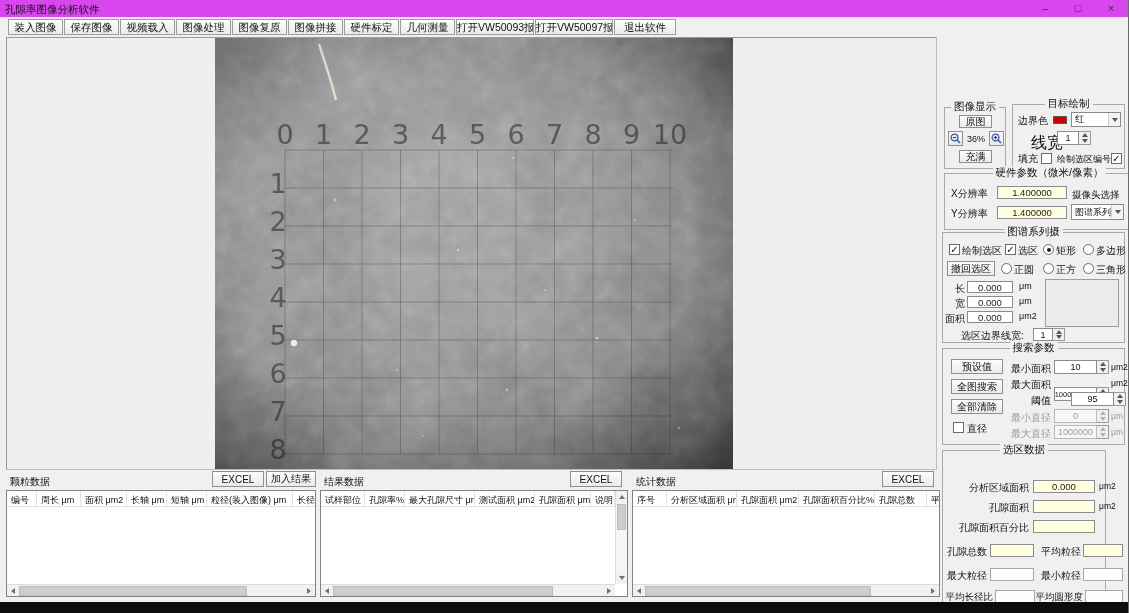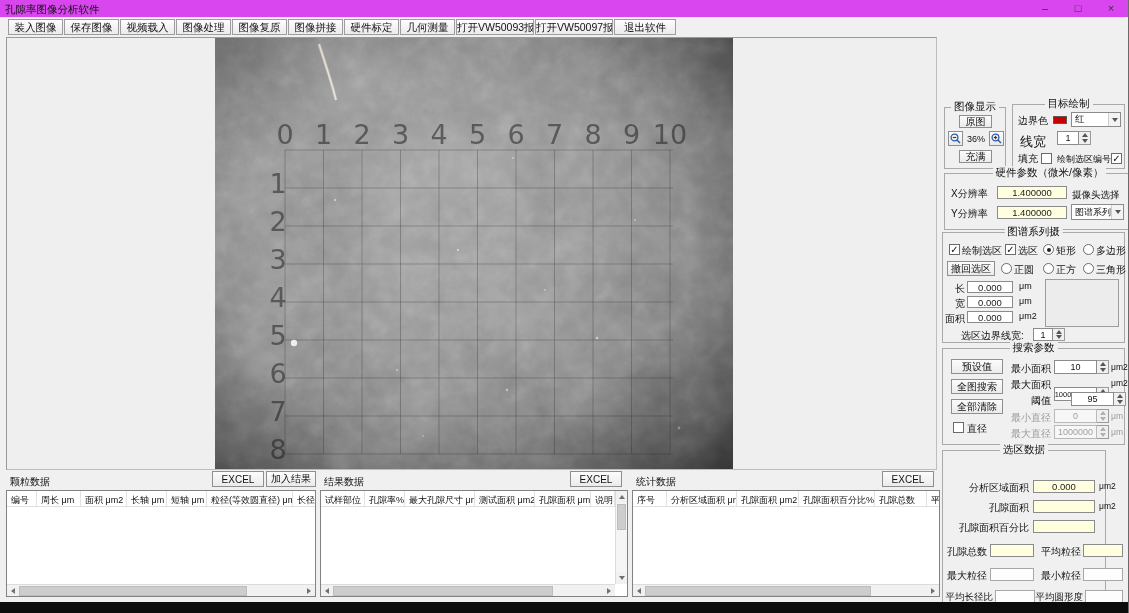--- a/index.html
+++ b/index.html
@@ -218,21 +218,21 @@
   <div class="g" style="left:1012px;top:104px;width:113px;height:65px">
     <span class="t">目标绘制</span>
     <span class="lbl" style="left:5px;top:9px;font-size:10px">边界色</span>
     <div class="swatch" style="left:40px;top:11px;width:14px;height:8px;background:#cc0000"></div>
     <div class="combo" style="left:58px;top:7px;width:50px;height:15px">
       <span class="cv">红</span>
       <span class="ca">
           <span class="td"></span>
         </span>
     </div>
-    <span class="lbl" style="left:7px;top:28px;font-size:13px">线宽</span>
+    <span class="lbl" style="left:18px;top:28px;font-size:16px">线宽</span>
     <div class="spin" style="left:44px;top:26px;height:14px">
       <div class="si" style="width:22px">1</div>
       <div class="sa">
           <div>
             <span class="tu"></span>
           </div>
           <div>
             <span class="td"></span>
           </div>
         </div>
@@ -404,21 +404,21 @@
   <span class="ptitle" style="left:10px;top:475px">颗粒数据</span>
   <div class="btn" style="left:212px;top:471px;width:52px;height:16px">EXCEL</div>
   <div class="btn" style="left:266px;top:471px;width:50px;height:16px">加入结果</div>
   <div class="list" style="left:6px;top:490px;width:310px;height:107px">
     <div class="hdr">
       <div class="hc" style="width:30px">编号</div>
       <div class="hc" style="width:44px">周长 μm</div>
       <div class="hc" style="width:46px">面积 μm2</div>
       <div class="hc" style="width:40px">长轴 μm</div>
       <div class="hc" style="width:40px">短轴 μm</div>
-      <div class="hc" style="width:86px">粒径(等效圆直径) μm</div>
+      <div class="hc" style="width:86px">粒径(装入图像) μm</div>
       <div class="hc" style="width:40px">长径比</div>
 
     </div>
     <div class="hsb">
       <span class="sbtn">
           <span class="tl"></span>
         </span>
       <span class="hthumb" style="width:228px"></span>
       <span class="sbtn" style="margin-left:auto">
           <span class="tr"></span>

